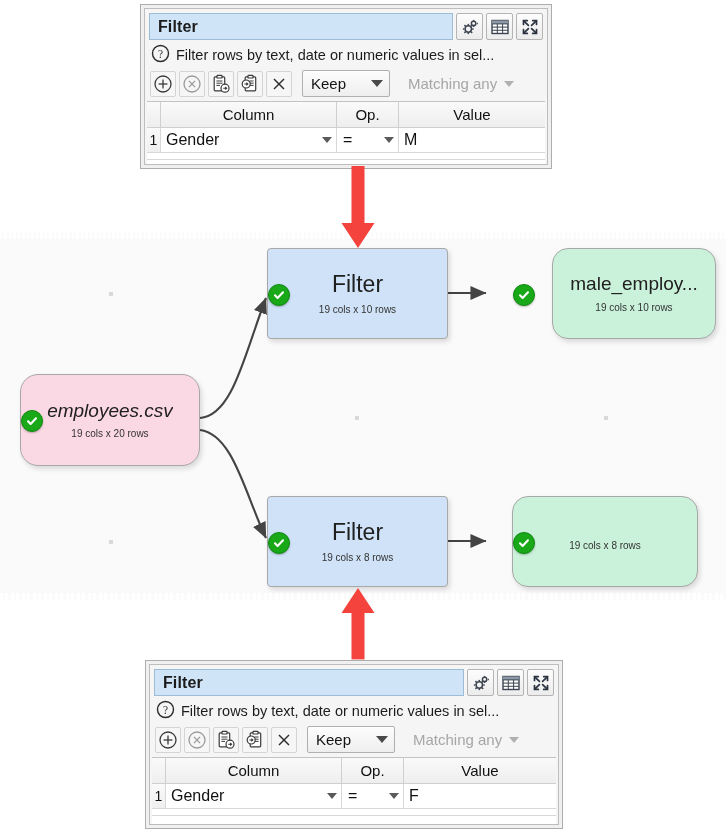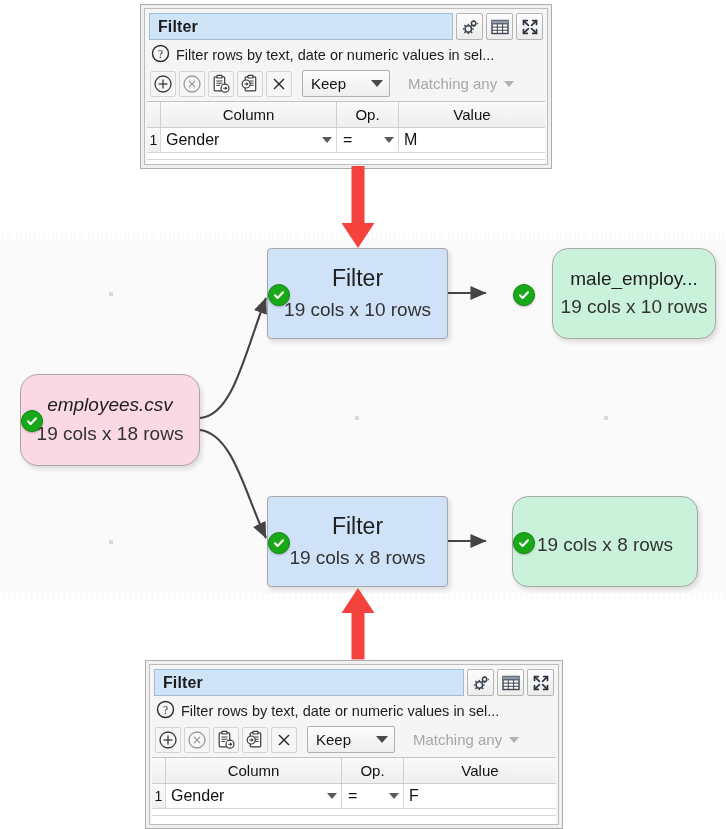--- a/index.html
+++ b/index.html
@@ -162,21 +162,21 @@
     align-items:center;justify-content:center;
   }
   .node .n-title{
     color:#202020;
     line-height:1.1;
     text-align:center;
     max-width:95%;
     overflow:hidden;white-space:nowrap;
   }
   .node .n-sub{
-    color:#333;font-size:19px;margin-top:7px;text-align:center;
+    color:#333;font-size:10px;margin-top:7px;text-align:center;
   }
   .node-src{
     background:#fad8e4;border-radius:18px;
   }
   .node-src .n-title{font-size:19px;font-style:italic;}
   .node-op{
     background:#cfe2f7;border-radius:4px;
   }
   .node-op .n-title{font-size:23px;font-weight:400;}
   .node-out{
@@ -384,21 +384,21 @@
       </marker>
     </defs>
     <path d="M200,186 C233,184 245,120 266,66" fill="none" stroke="#444" stroke-width="2.1" marker-end="url(#ah)"></path>
     <path d="M200,198 C233,202 245,262 266,306" fill="none" stroke="#444" stroke-width="2.1" marker-end="url(#ah)"></path>
     <path d="M448,61 L486,61" fill="none" stroke="#444" stroke-width="2.1" marker-end="url(#ah)"></path>
     <path d="M448,309 L486,309" fill="none" stroke="#444" stroke-width="2.1" marker-end="url(#ah)"></path>
   </svg>
 
   <div class="node node-src" style="left:20px;top:142px;width:180px;height:92px;">
     <div class="n-title">employees.csv</div>
-    <div class="n-sub">19 cols x 18 rows</div>
+    <div class="n-sub">19 cols x 20 rows</div>
   </div>
   <div class="badge" style="left:21px;top:178px;">
     <svg width="14" height="14" viewBox="0 0 14 14">
         <path d="M3 7.3l2.6 2.7L11 4.3" fill="none" stroke="#fff" stroke-width="2.1" stroke-linecap="round" stroke-linejoin="round"></path>
       </svg>
   </div>
 
   <div class="node node-op" style="left:267px;top:16px;width:181px;height:91px;">
     <div class="n-title">Filter</div>
     <div class="n-sub">19 cols x 10 rows</div>

